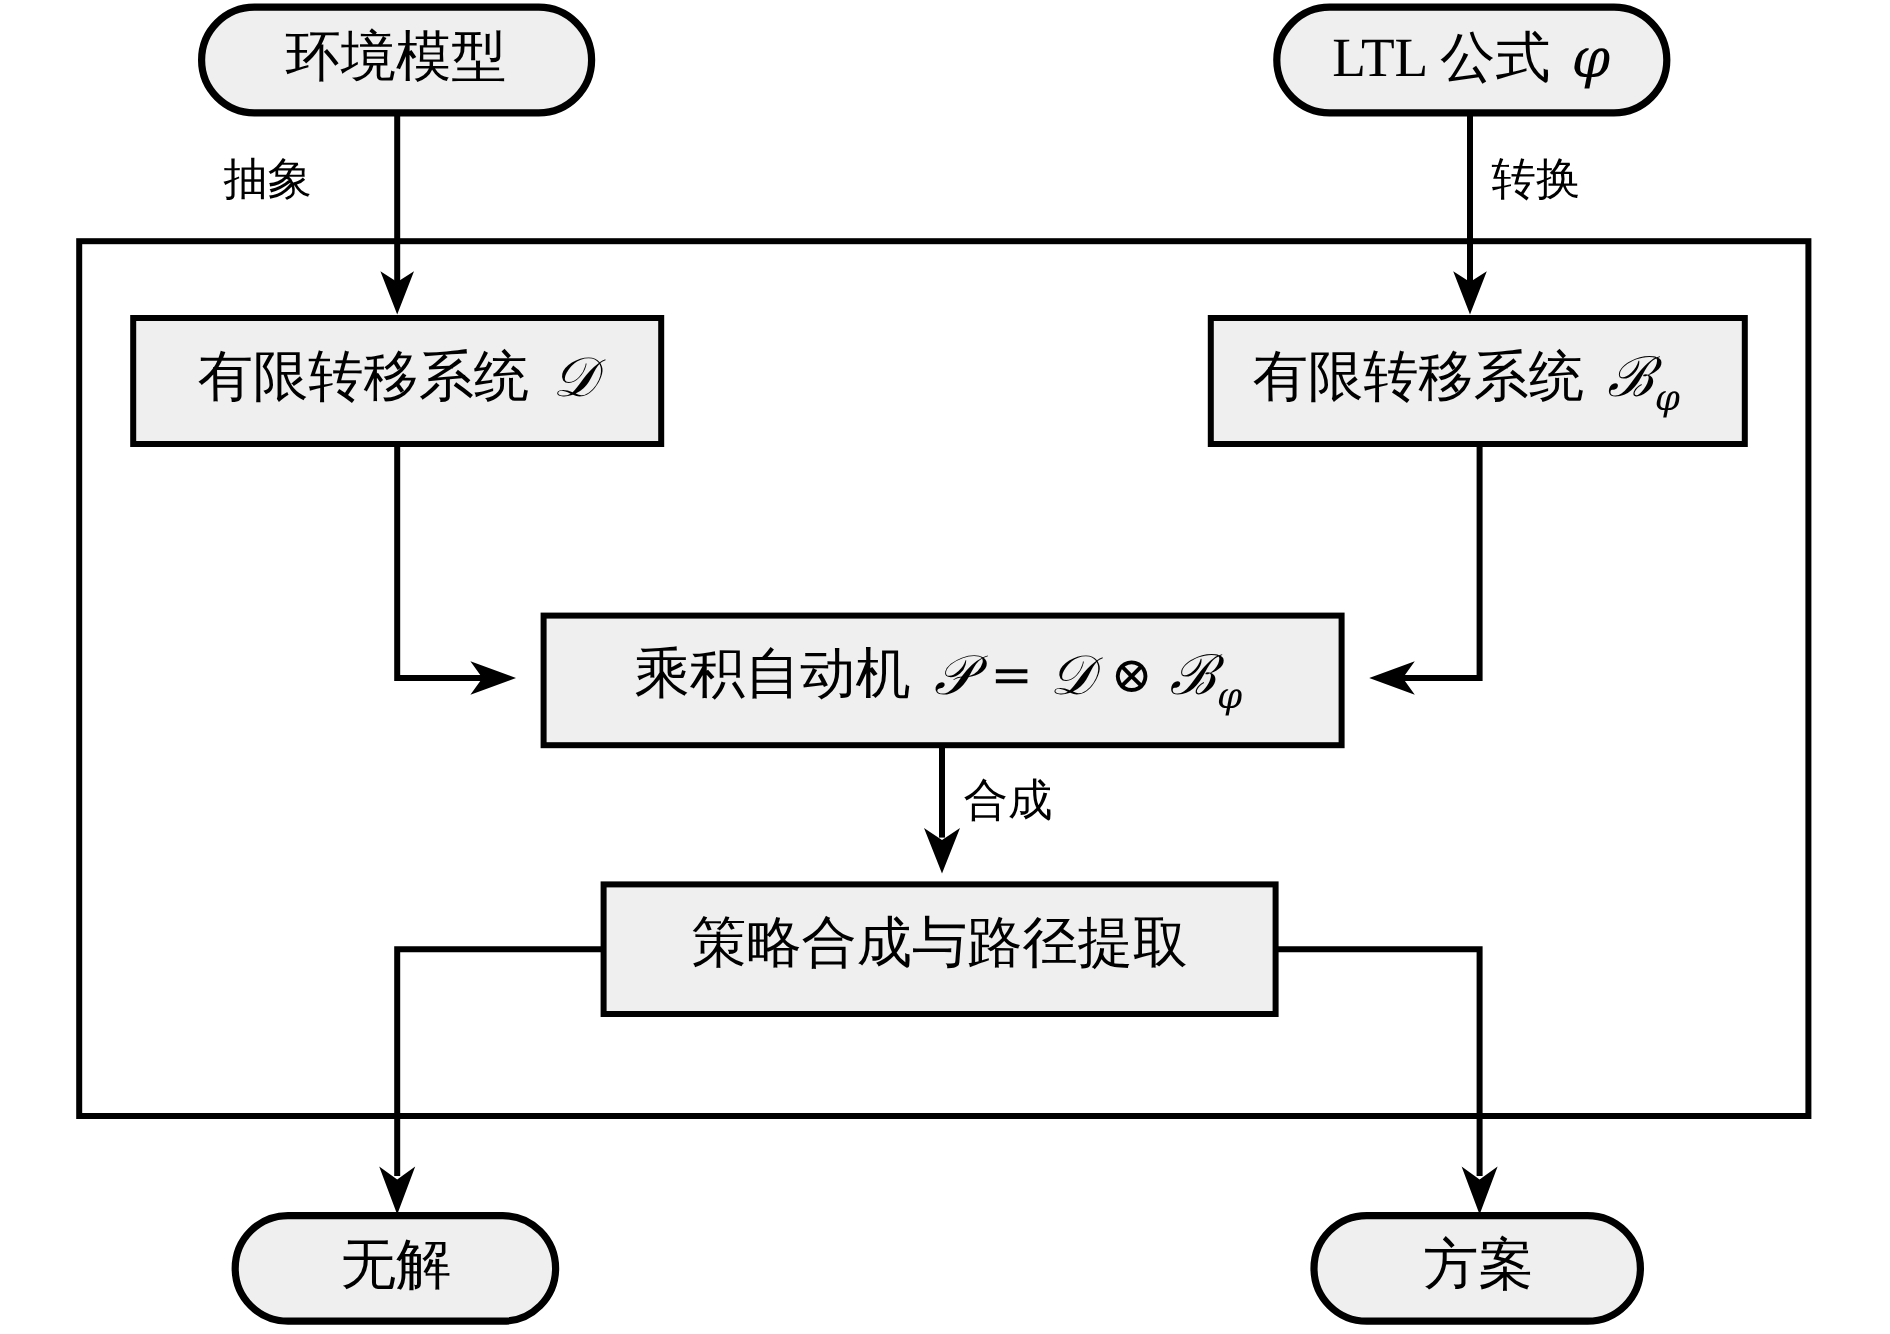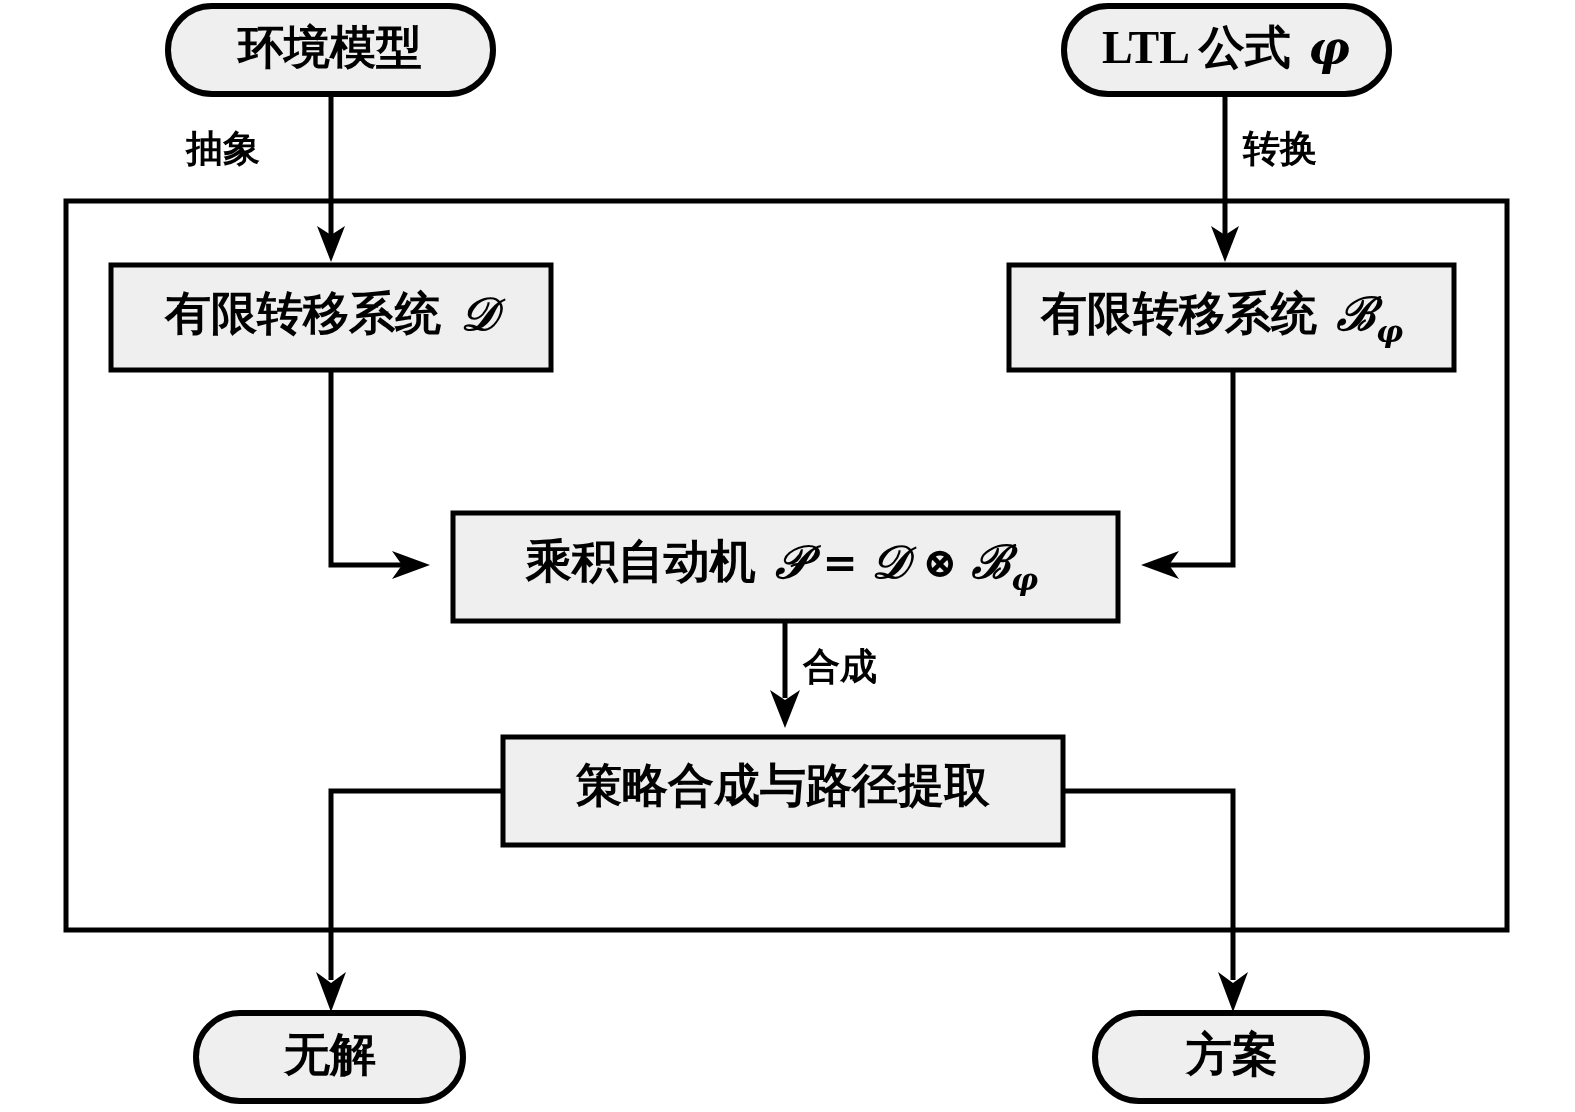--- a/index.html
+++ b/index.html
@@ -10,21 +10,20 @@
   body {
     width: 1575px;
     height: 1112px;
     font-family: "Liberation Serif", "DejaVu Serif", serif;
     overflow: hidden;
   }
   #diagram-root {
     position: relative;
     width: 1575px;
     height: 1112px;
-    font-weight: bold;
   }
   svg#flow {
     display: block;
     width: 1575px;
     height: 1112px;
   }
   .node-shape {
     fill: #efefef;
     stroke: #000000;
     stroke-width: 5;

